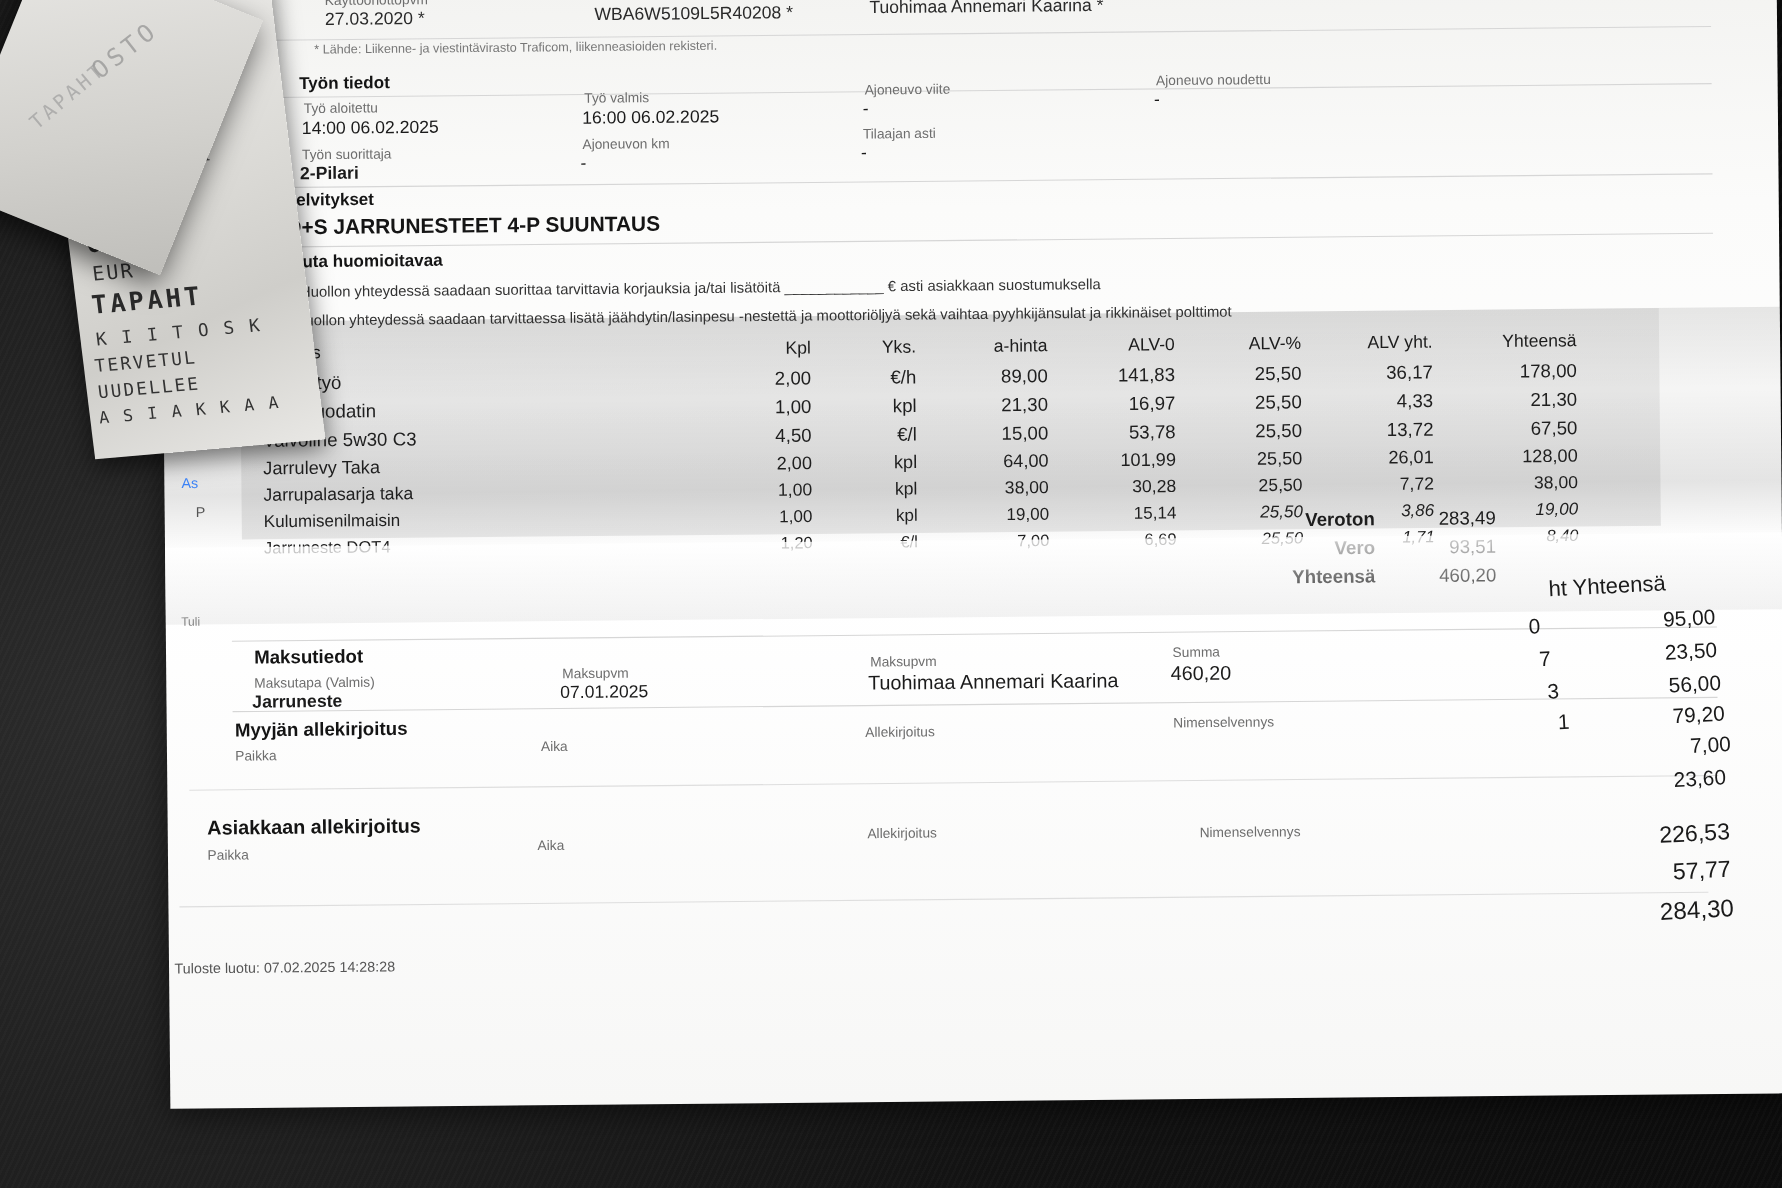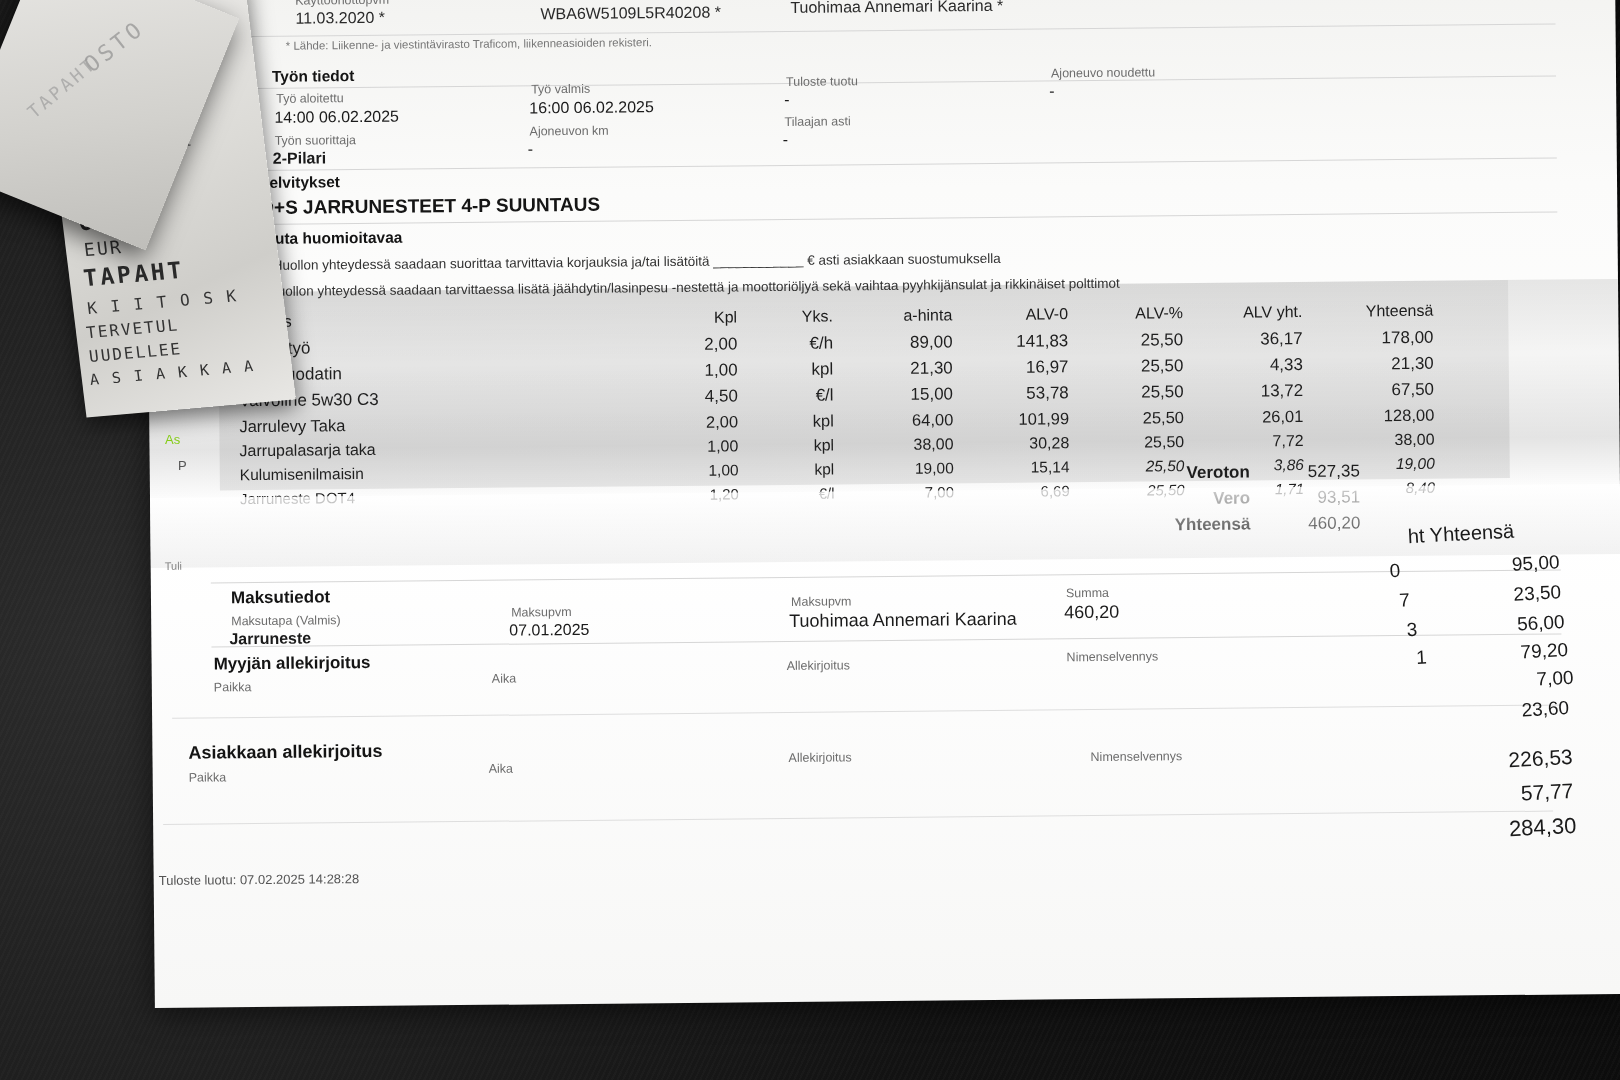--- a/index.html
+++ b/index.html
@@ -103,36 +103,36 @@
   .mid{font-size:18px;letter-spacing:2px;color:#333;}
 </style>
 </head>
 <body>
 
 <div class="desk"></div>
 
 <div class="sheet">
 
   <div class="t lbl" style="left:150px;top:2px;">Käyttöönottopvm</div>
-  <div class="t toprow" style="left:150px;top:18px;">11.03.2020 *</div>
+  <div class="t toprow" style="left:150px;top:18px;">27.03.2020 *</div>
   <div class="t toprow" style="left:395px;top:16px;">WBA6W5109L5R40208 *</div>
   <div class="t toprow" style="left:645px;top:12px;">Tuohimaa Annemari Kaarina *</div>
   <div class="line" style="left:100px;top:44px;width:1310px;"></div>
   <div class="t sm" style="left:140px;top:48px;">* Lähde: Liikenne- ja viestintävirasto Traficom, liikenneasioiden rekisteri.</div>
 
   <div class="t hd" style="left:126px;top:76px;">Työn tiedot</div>
   <div class="line" style="left:100px;top:96px;width:1310px;"></div>
 
   <div class="t lbl" style="left:130px;top:100px;">Työ aloitettu</div>
   <div class="t val" style="left:128px;top:117px;">14:00 06.02.2025</div>
 
   <div class="t lbl" style="left:385px;top:93px;">Työ valmis</div>
   <div class="t val" style="left:383px;top:110px;">16:00 06.02.2025</div>
 
-  <div class="t lbl" style="left:640px;top:88px;">Tuloste tuotu</div>
+  <div class="t lbl" style="left:640px;top:88px;">Ajoneuvo viite</div>
   <div class="t val" style="left:638px;top:104px;">-</div>
 
   <div class="t lbl" style="left:905px;top:82px;">Ajoneuvo noudettu</div>
   <div class="t val" style="left:903px;top:98px;">-</div>
 
   <div class="t lbl" style="left:128px;top:142px;">Työn suorittaja</div>
   <div class="t val" style="left:126px;top:158px;font-weight:bold;">2-Pilari</div>
 
   <div class="t lbl" style="left:383px;top:135px;">Ajoneuvon km</div>
   <div class="t val" style="left:381px;top:151px;">-</div>
@@ -239,21 +239,21 @@
           <td style="font-style:italic">25,50</td>
           <td style="font-style:italic">1,71</td>
           <td style="font-style:italic">8,40</td>
         </tr>
       </tbody>
     </table>
   </div>
 
   <div class="totals">
     <div class="k" style="top:0px;left:0;">Veroton</div>
-    <div class="v" style="top:0px;">527,35</div>
+    <div class="v" style="top:0px;">283,49</div>
     <div class="k" style="top:26px;left:0;">Vero</div>
     <div class="v" style="top:26px;">93,51</div>
     <div class="k" style="top:52px;left:0;">Yhteensä</div>
     <div class="v" style="top:52px;">460,20</div>
   </div>
 
   <div class="line" style="left:60px;top:590px;width:1350px;"></div>
   <div class="t hd" style="left:80px;top:596px;font-size:17px;">Maksutiedot</div>
   <div class="t lbl" style="left:80px;top:622px;">Maksutapa (Valmis)</div>
   <div class="t val" style="left:78px;top:638px;font-weight:bold;">Jarruneste</div>
@@ -322,14 +322,14 @@
   <div class="rt mid" style="left:10px;top:336px;font-size:16px;">TERVETUL</div>
   <div class="rt mid" style="left:10px;top:360px;font-size:16px;">UUDELLEE</div>
   <div class="rt mid" style="left:8px;top:384px;font-size:15px;">A S I A K K A A</div>
 </div>
 
 <div class="recB">
   <div class="rt" style="left:70px;top:60px;transform:rotate(-60deg);font-size:22px;letter-spacing:4px;color:#8b8b8b;">OSTO</div>
   <div class="rt" style="left:30px;top:120px;transform:rotate(-62deg);font-size:18px;letter-spacing:3px;color:#9a9a9a;">TAPAHT</div>
 </div>
 
-<div class="t" style="left:165px;top:432px;font-size:13px;color:#84cc16;font-family:'Liberation Sans',sans-serif;">As</div>
+<div class="t" style="left:165px;top:432px;font-size:13px;color:#3b82f6;font-family:'Liberation Sans',sans-serif;">As</div>
 <div class="t" style="left:178px;top:458px;font-size:13px;color:#555;">P</div>
 
 </body></html>

